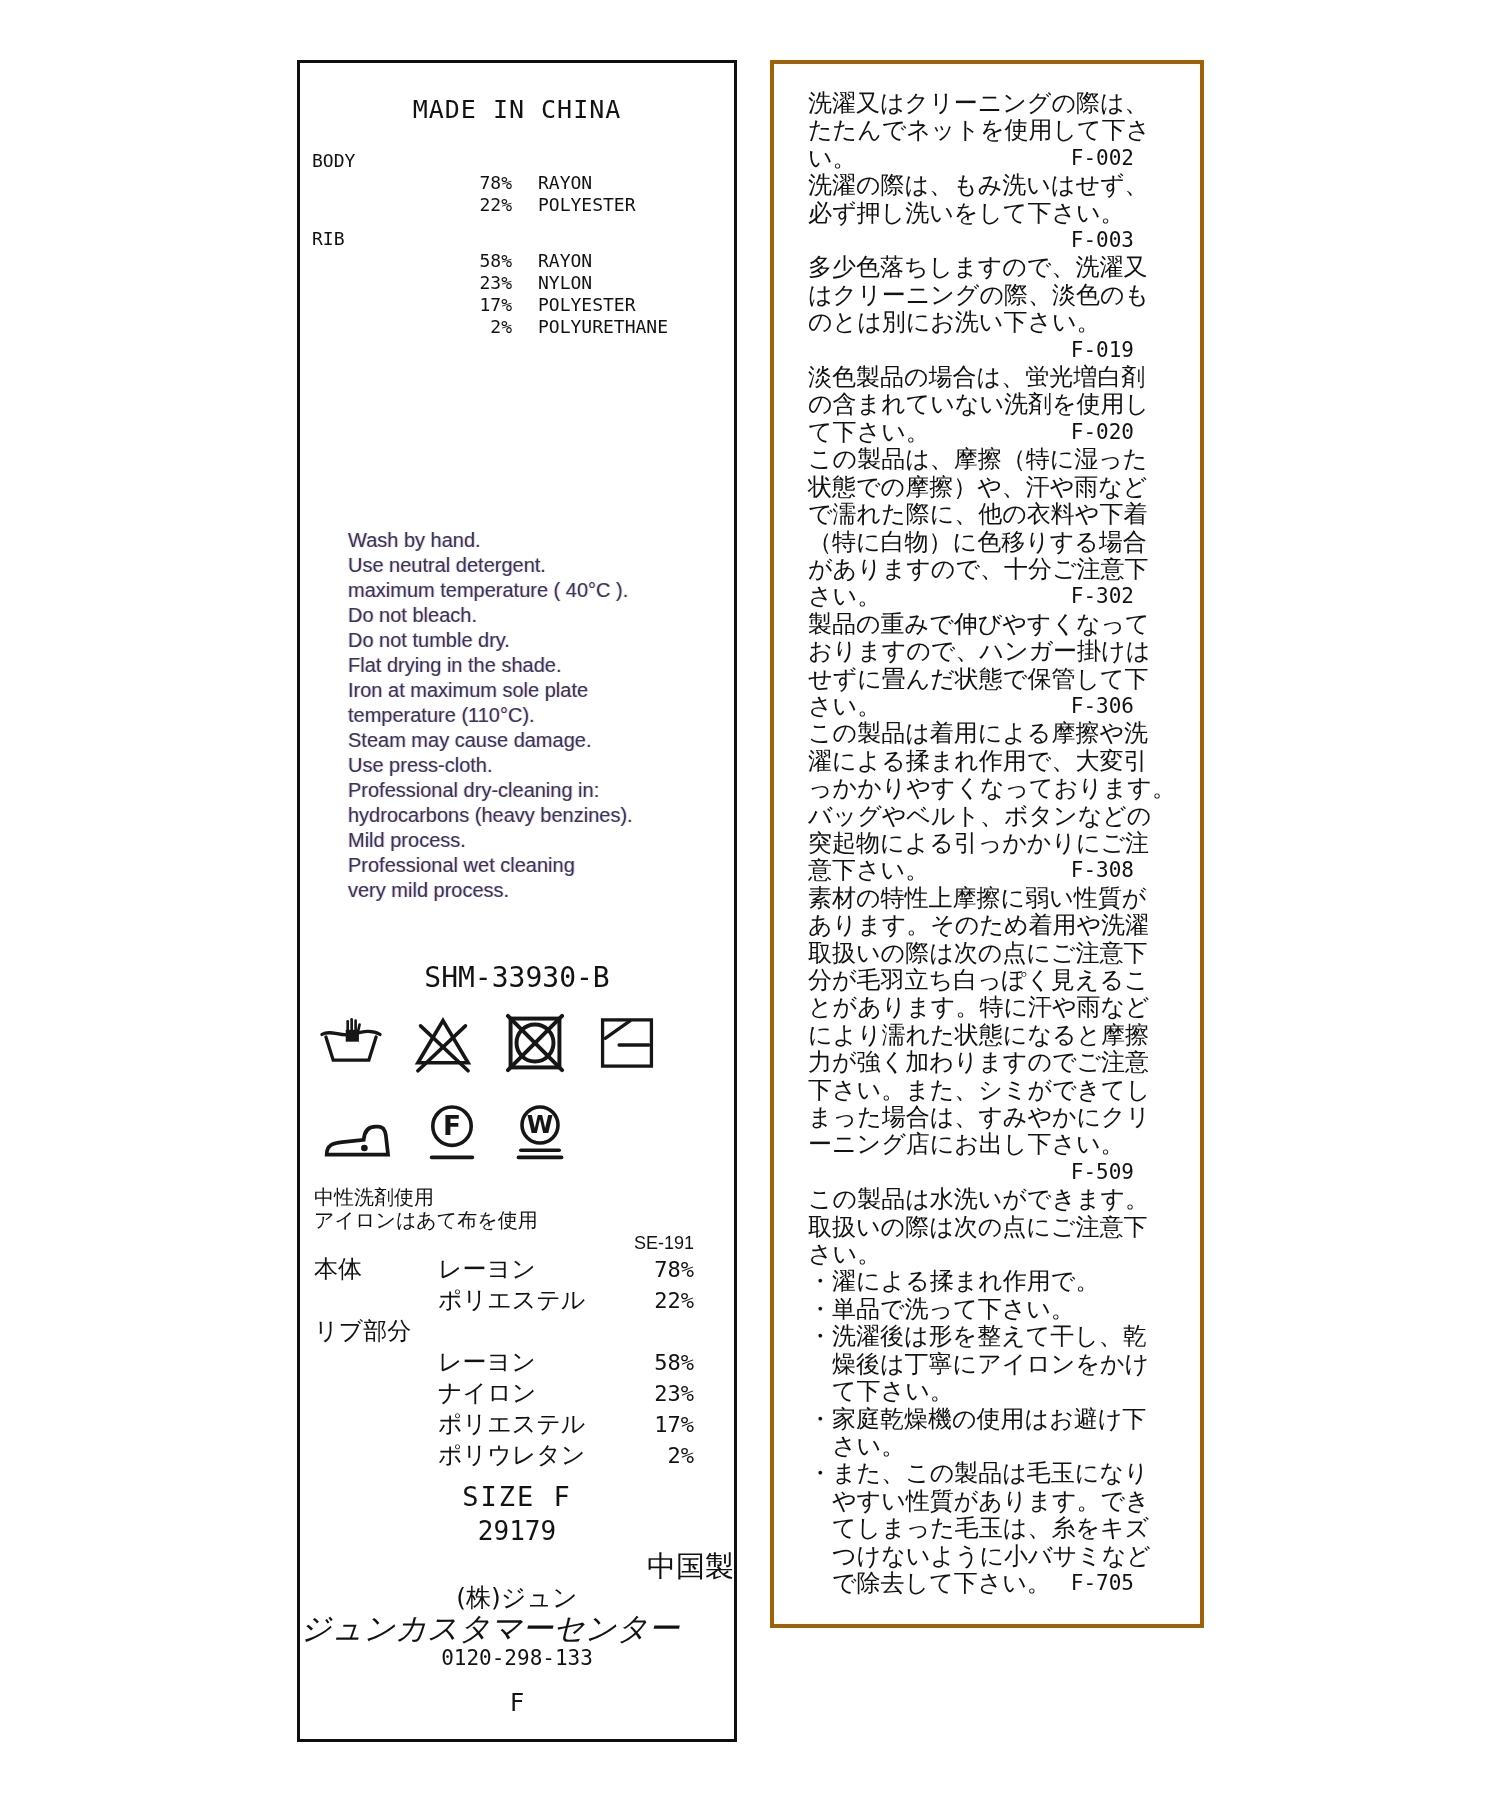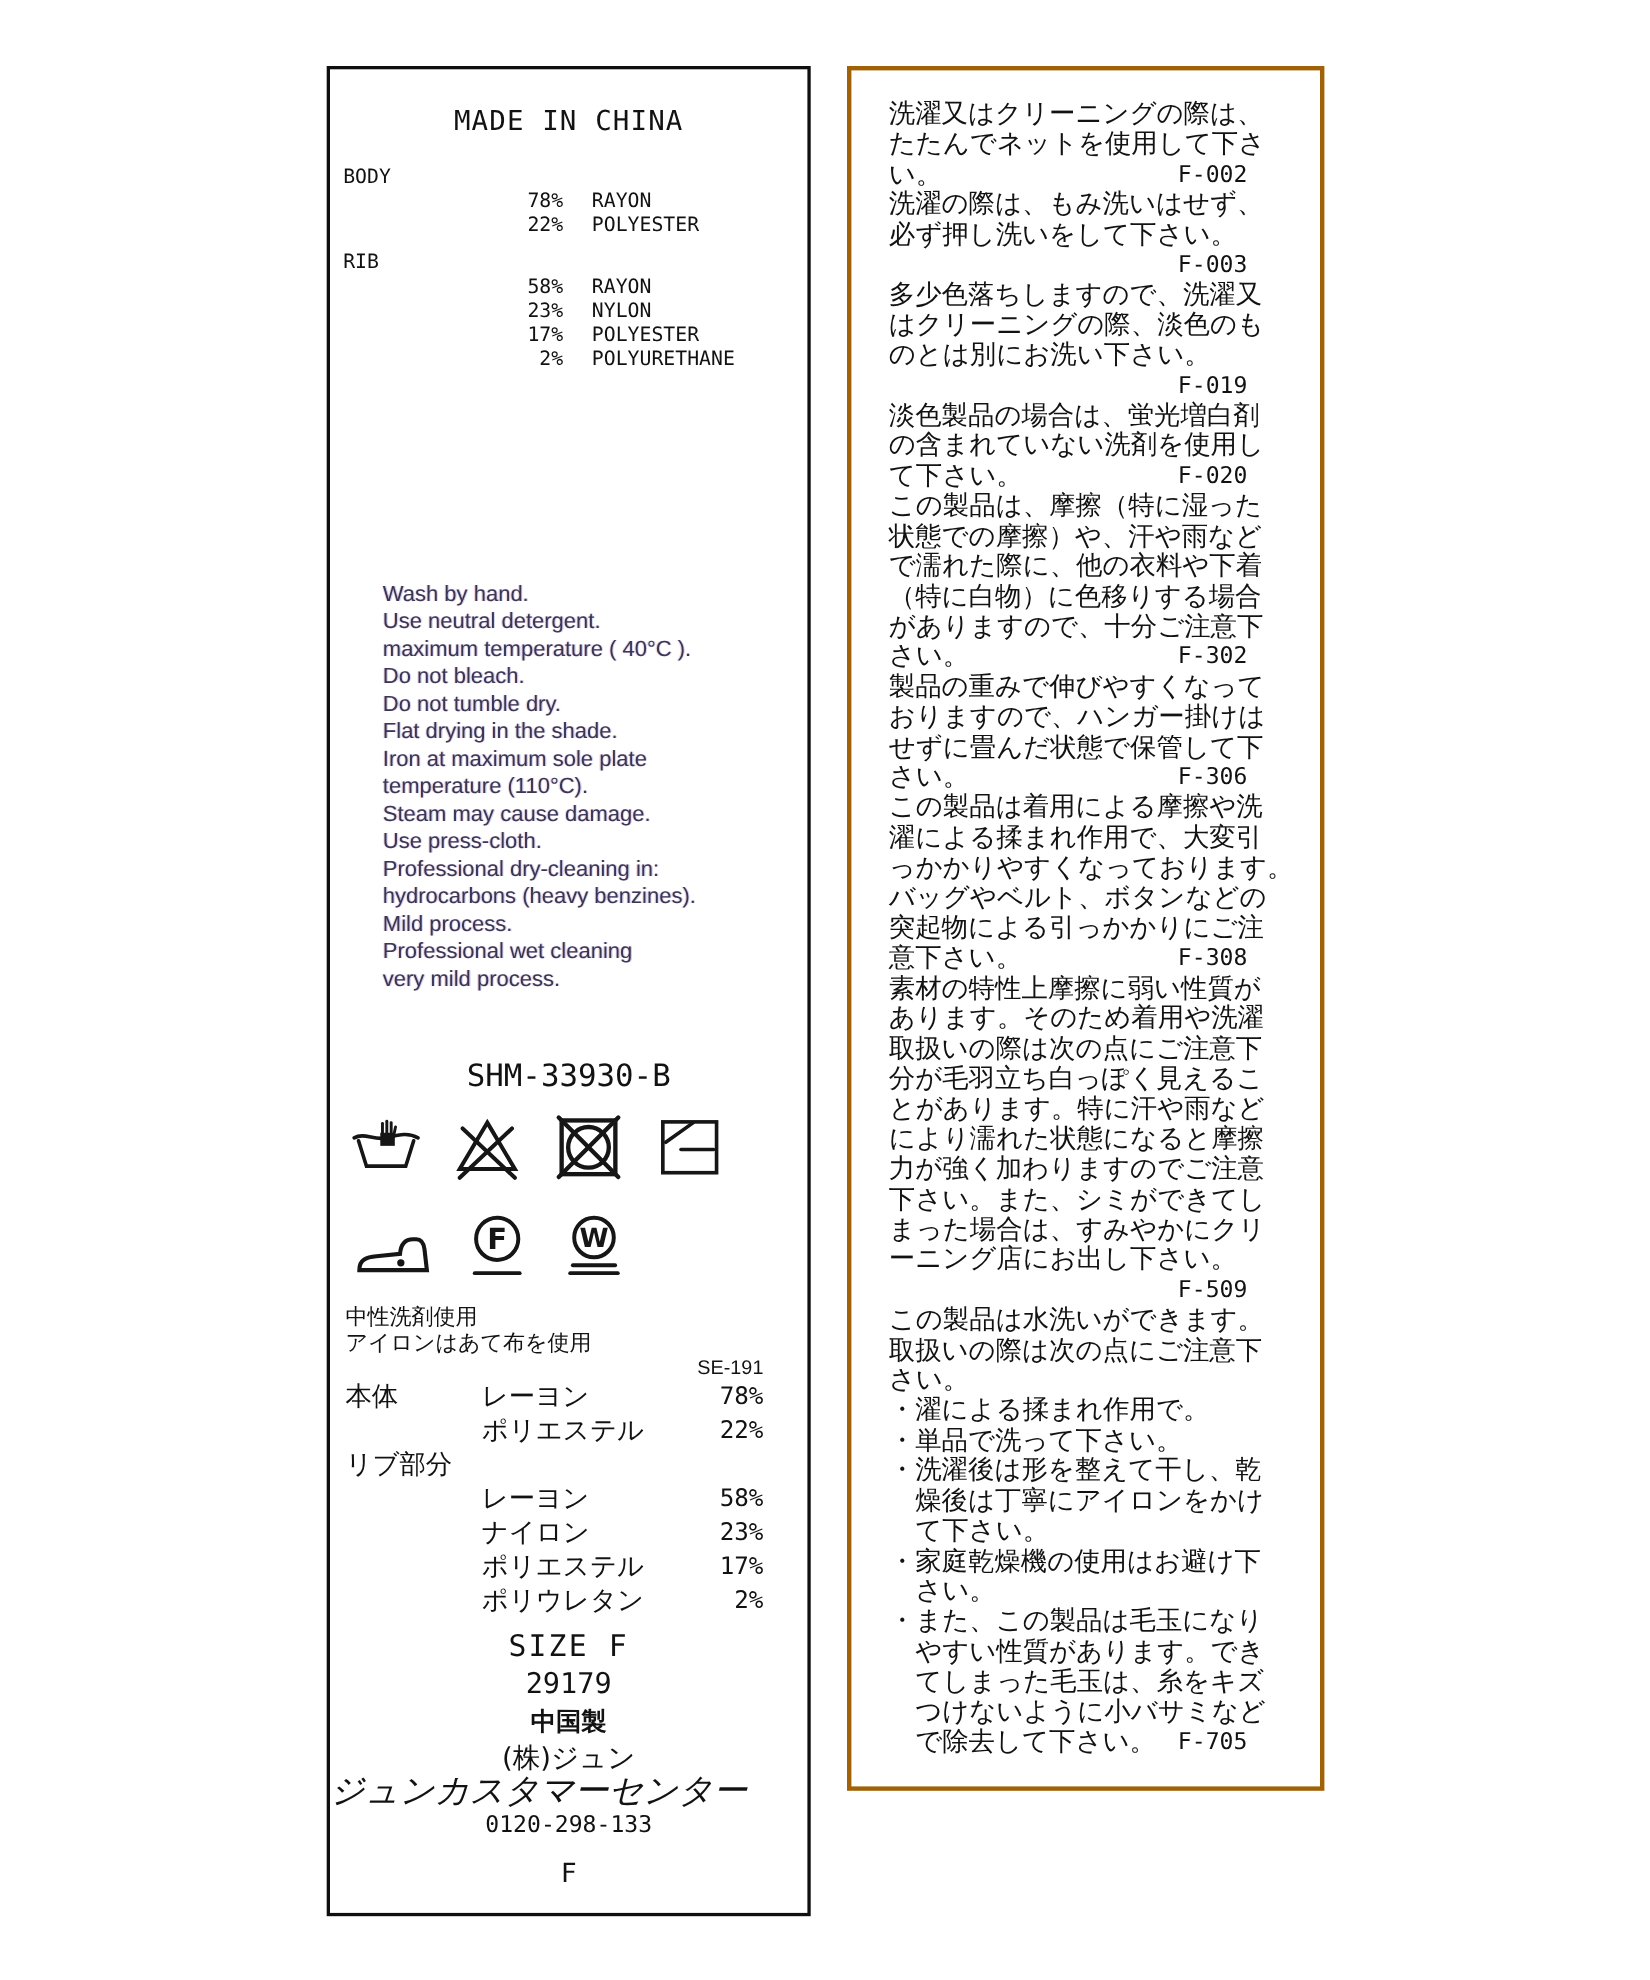--- a/index.html
+++ b/index.html
@@ -29,21 +29,21 @@
   svg.care{display:block;}
   .jp-notes{margin-top:20px;padding-left:14px;font-size:20px;line-height:23px;}
   .se-code{padding:0 40px 0 14px;text-align:right;font-size:18px;line-height:22px;font-family:Liberation Sans, sans-serif;}
   .comp-jp{font-size:24px;line-height:31px;}
   .comp-jp .row{display:flex;padding:0 40px 0 14px;}
   .comp-jp .lbl{width:124px;flex:none;}
   .comp-jp .mat{flex:1;}
   .comp-jp .pctj{flex:none;font-family:"DejaVu Sans Mono",monospace;font-size:22px;}
   .size-label{margin-top:10px;text-align:center;font-size:27px;line-height:32px;font-family:"DejaVu Sans Mono",monospace;letter-spacing:2px;}
   .item-number{text-align:center;font-size:26px;line-height:36px;font-family:"DejaVu Sans Mono",monospace;}
-  .country{text-align:center;font-size:23px;line-height:34px;font-weight:bold;}
+  .country{text-align:right;font-size:29px;line-height:34px;}
   .company{text-align:center;font-size:25px;line-height:30px;}
   .center-name{text-align:left;font-size:31px;line-height:30px;font-style:italic;}
   .phone{text-align:center;font-size:21px;line-height:30px;font-family:"DejaVu Sans Mono",monospace;}
   .foot-f{margin-top:16px;text-align:center;font-size:24px;font-family:"DejaVu Sans Mono",monospace;}
 
   
   .jline{display:flex;justify-content:space-between;font-size:24px;line-height:27.4px;white-space:pre;}
   .jline .t{flex:0 1 auto;}
   .jline .f{flex:none;font-family:"DejaVu Sans Mono",monospace;font-size:21px;}
 </style>

